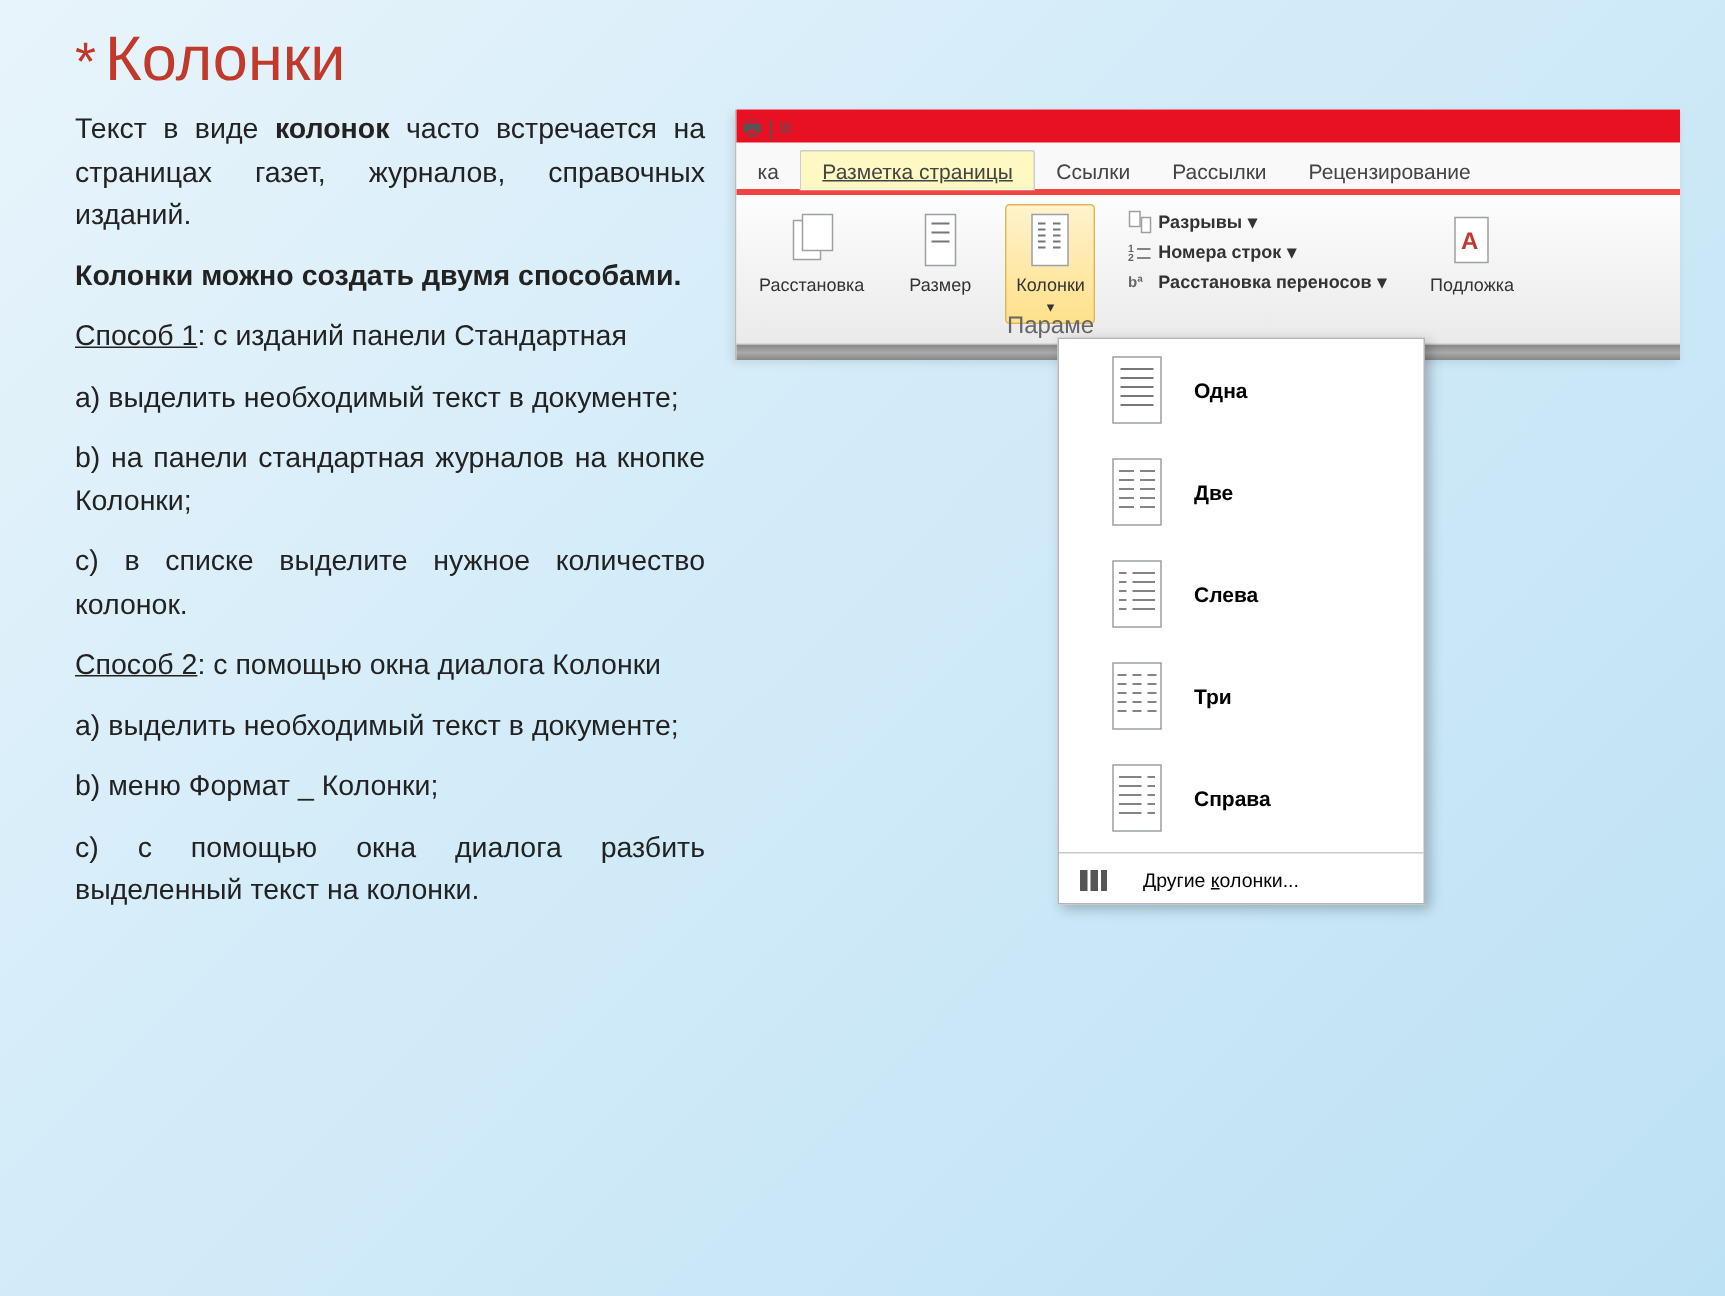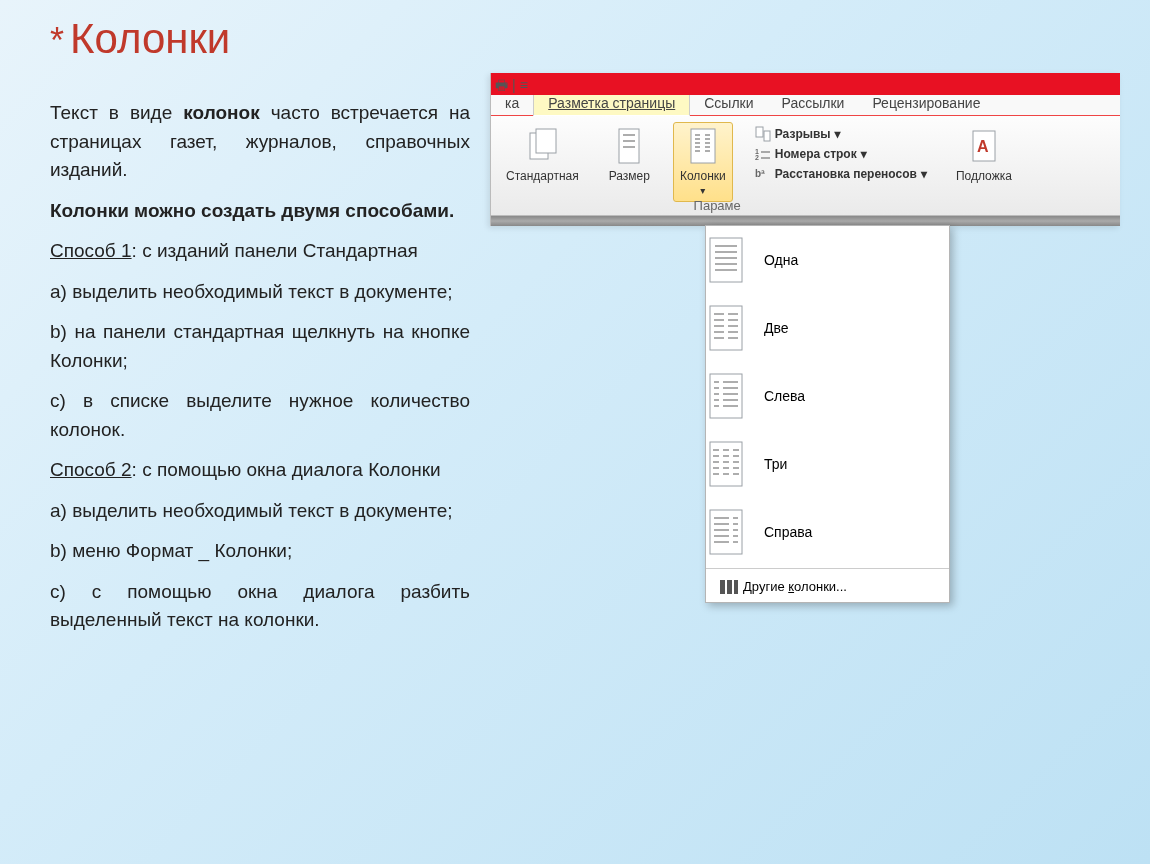--- a/index.html
+++ b/index.html
@@ -14,21 +14,21 @@
   .slide {
     padding: 15px 30px 30px 50px;
     display: flex;
     flex-direction: column;
     height: 100%;
   }
   .title-row { display: flex; align-items: baseline; gap: 6px; margin-bottom: 10px; }
   .star { color: #c0392b; font-size: 36px; line-height: 1; }
   .title { color: #c0392b; font-size: 42px; font-weight: 400; }
   .columns { display: flex; gap: 20px; flex: 1; }
-  .left-col { width: 420px; font-size: 19px; line-height: 1.5; color: #222; margin-top: 26px; }
+  .left-col { width: 420px; font-size: 19px; line-height: 1.5; color: #222; }
   .left-col p { margin-bottom: 12px; text-align: justify; }
   .justify { text-align: justify; text-justify: inter-word; }
   .u { text-decoration: underline; }
   .b { font-weight: 700; }
   .right-col { flex: 1; position: relative; }
 
   
   .word {
     position: absolute;
     top: 0;
@@ -38,23 +38,23 @@
     border-left: 1px solid #bbb;
     box-shadow: -2px 2px 6px rgba(0,0,0,0.1);
   }
   .redbar { height: 22px; background: #e81123; position: relative; }
   .printicon {
     position: absolute; left: 4px; top: 2px;
     font-size: 14px; color: #555;
   }
   .tabs {
     display: flex; align-items: flex-end;
-    border-bottom: 1px solid #ef4444;
+    border-bottom: 4px solid #ef4444;
     font-size: 14px; color: #444;
-    height: 21px;
+    height: 35px;
     background: #f9f9f9;
   }
   .tab { padding: 5px 14px 4px; cursor: default; white-space: nowrap; }
   .tab.active {
     background: #fef9c3;
     border: 1px solid #ccc;
     border-bottom: 1px solid #fff;
     margin-bottom: -1px;
     border-radius: 2px 2px 0 0;
     text-decoration: underline;
@@ -79,42 +79,43 @@
     padding: 4px 6px; border: 1px solid transparent; border-radius: 3px;
     gap: 2px;
   }
   .bigbtn.highlight { background: linear-gradient(#fff3cc, #ffe08a); border-color: #e0b84d; }
   .bigbtn svg { width: 32px; height: 40px; }
   .bigbtn .lbl { text-align: center; font-size: 12px; }
   .smallstack { display:flex; flex-direction: column; gap: 4px; padding: 6px 6px; font-size: 12px; }
   .srow { display:flex; align-items:center; gap:4px; white-space: nowrap; font-weight: bold; }
   .srow svg { width: 16px; height: 16px; flex-shrink: 0; }
   .grouplabel {
-    position: absolute; bottom: 2px; left: 0; right: 0; text-align: right;
-    font-size: 13px; color: #666;
+    position: absolute; bottom: 2px; left: 0; right: 0; text-align: center;
+    font-size: 16px; color: #666;
   }
   .gray-stripe { height: 10px; background: linear-gradient(#888,#aaa,#888); }
 
   
   .dropdown {
     position: absolute;
     top: 152px; left: 215px;
     width: 245px;
     background: #fff;
     border: 1px solid #b5b5b5;
     box-shadow: 3px 3px 8px rgba(0,0,0,0.25);
     font-size: 14px;
   }
   .dditem {
     display:flex; align-items:center; gap: 18px;
-    padding: 10px 0;
+    padding: 10px 32px;
+    font-weight: bold;
   }
   .dditem svg { width: 40px; height: 48px; flex-shrink:0; }
   .ddsep { height:1px; background:#ccc; margin: 2px 0; }
-  .ddother { display:flex; align-items:center; gap:5px; padding: 8px 14px; font-size: 13px; }
+  .ddother { display:flex; align-items:center; gap:24px; padding: 8px 14px; font-size: 13px; }
   .ddother svg { width: 18px; height: 14px; }
 
   .pageicon { stroke:#9aa0a6; stroke-width:1; fill:#fff; }
   .ln { stroke:#777; stroke-width:1.2; }
 </style>
 </head>
 <body>
 
 <div class="slide">
   <div class="title-row">
@@ -123,21 +124,21 @@
   </div>
 
   <div class="columns">
     <div class="left-col">
       <p class="justify">
         <span>Текст в виде </span><span class="b">колонок</span><span> часто встречается на страницах газет, журналов, справочных изданий.</span>
       </p>
       <p class="b justify">Колонки можно создать двумя способами.</p>
       <p class="justify"><span class="u">Способ 1</span><span>: с изданий панели Стандартная</span></p>
       <p class="justify">a)  выделить необходимый текст в документе;</p>
-      <p class="justify">b)  на панели стандартная щелкнуть на кнопке  Колонки;</p>
+      <p class="justify">b)  на панели стандартная журналов на кнопке  Колонки;</p>
       <p class="justify">c)  в списке выделите нужное количество колонок.</p>
       <p class="justify"><span class="u">Способ 2</span><span>: с помощью окна диалога Колонки</span></p>
       <p class="justify">a)  выделить необходимый текст в документе;</p>
       <p>b)  меню Формат _ Колонки;</p>
       <p class="justify">c)  с помощью окна диалога разбить выделенный текст на колонки.</p>
     </div>
 
     <div class="right-col">
       <div class="word">
         <div class="redbar">
@@ -151,21 +152,21 @@
           <div class="tab">Рецензирование</div>
         </div>
         <div class="ribbon">
 
           <div class="rgroup big">
             <div class="bigbtn">
               <svg>
                   <rect x="4" y="6" width="18" height="26" class="pageicon"></rect>
                   <rect x="10" y="2" width="20" height="24" class="pageicon"></rect>
                 </svg>
-              <div class="lbl">Стандартная</div>
+              <div class="lbl">Расстановка</div>
             </div>
           </div>
 
           <div class="rgroup big">
             <div class="bigbtn">
               <svg>
                   <rect x="6" y="2" width="20" height="34" class="pageicon"></rect>
                   <line x1="10" y1="8" x2="22" y2="8" class="ln"></line>
                   <line x1="10" y1="14" x2="22" y2="14" class="ln"></line>
                   <line x1="10" y1="20" x2="22" y2="20" class="ln"></line>

